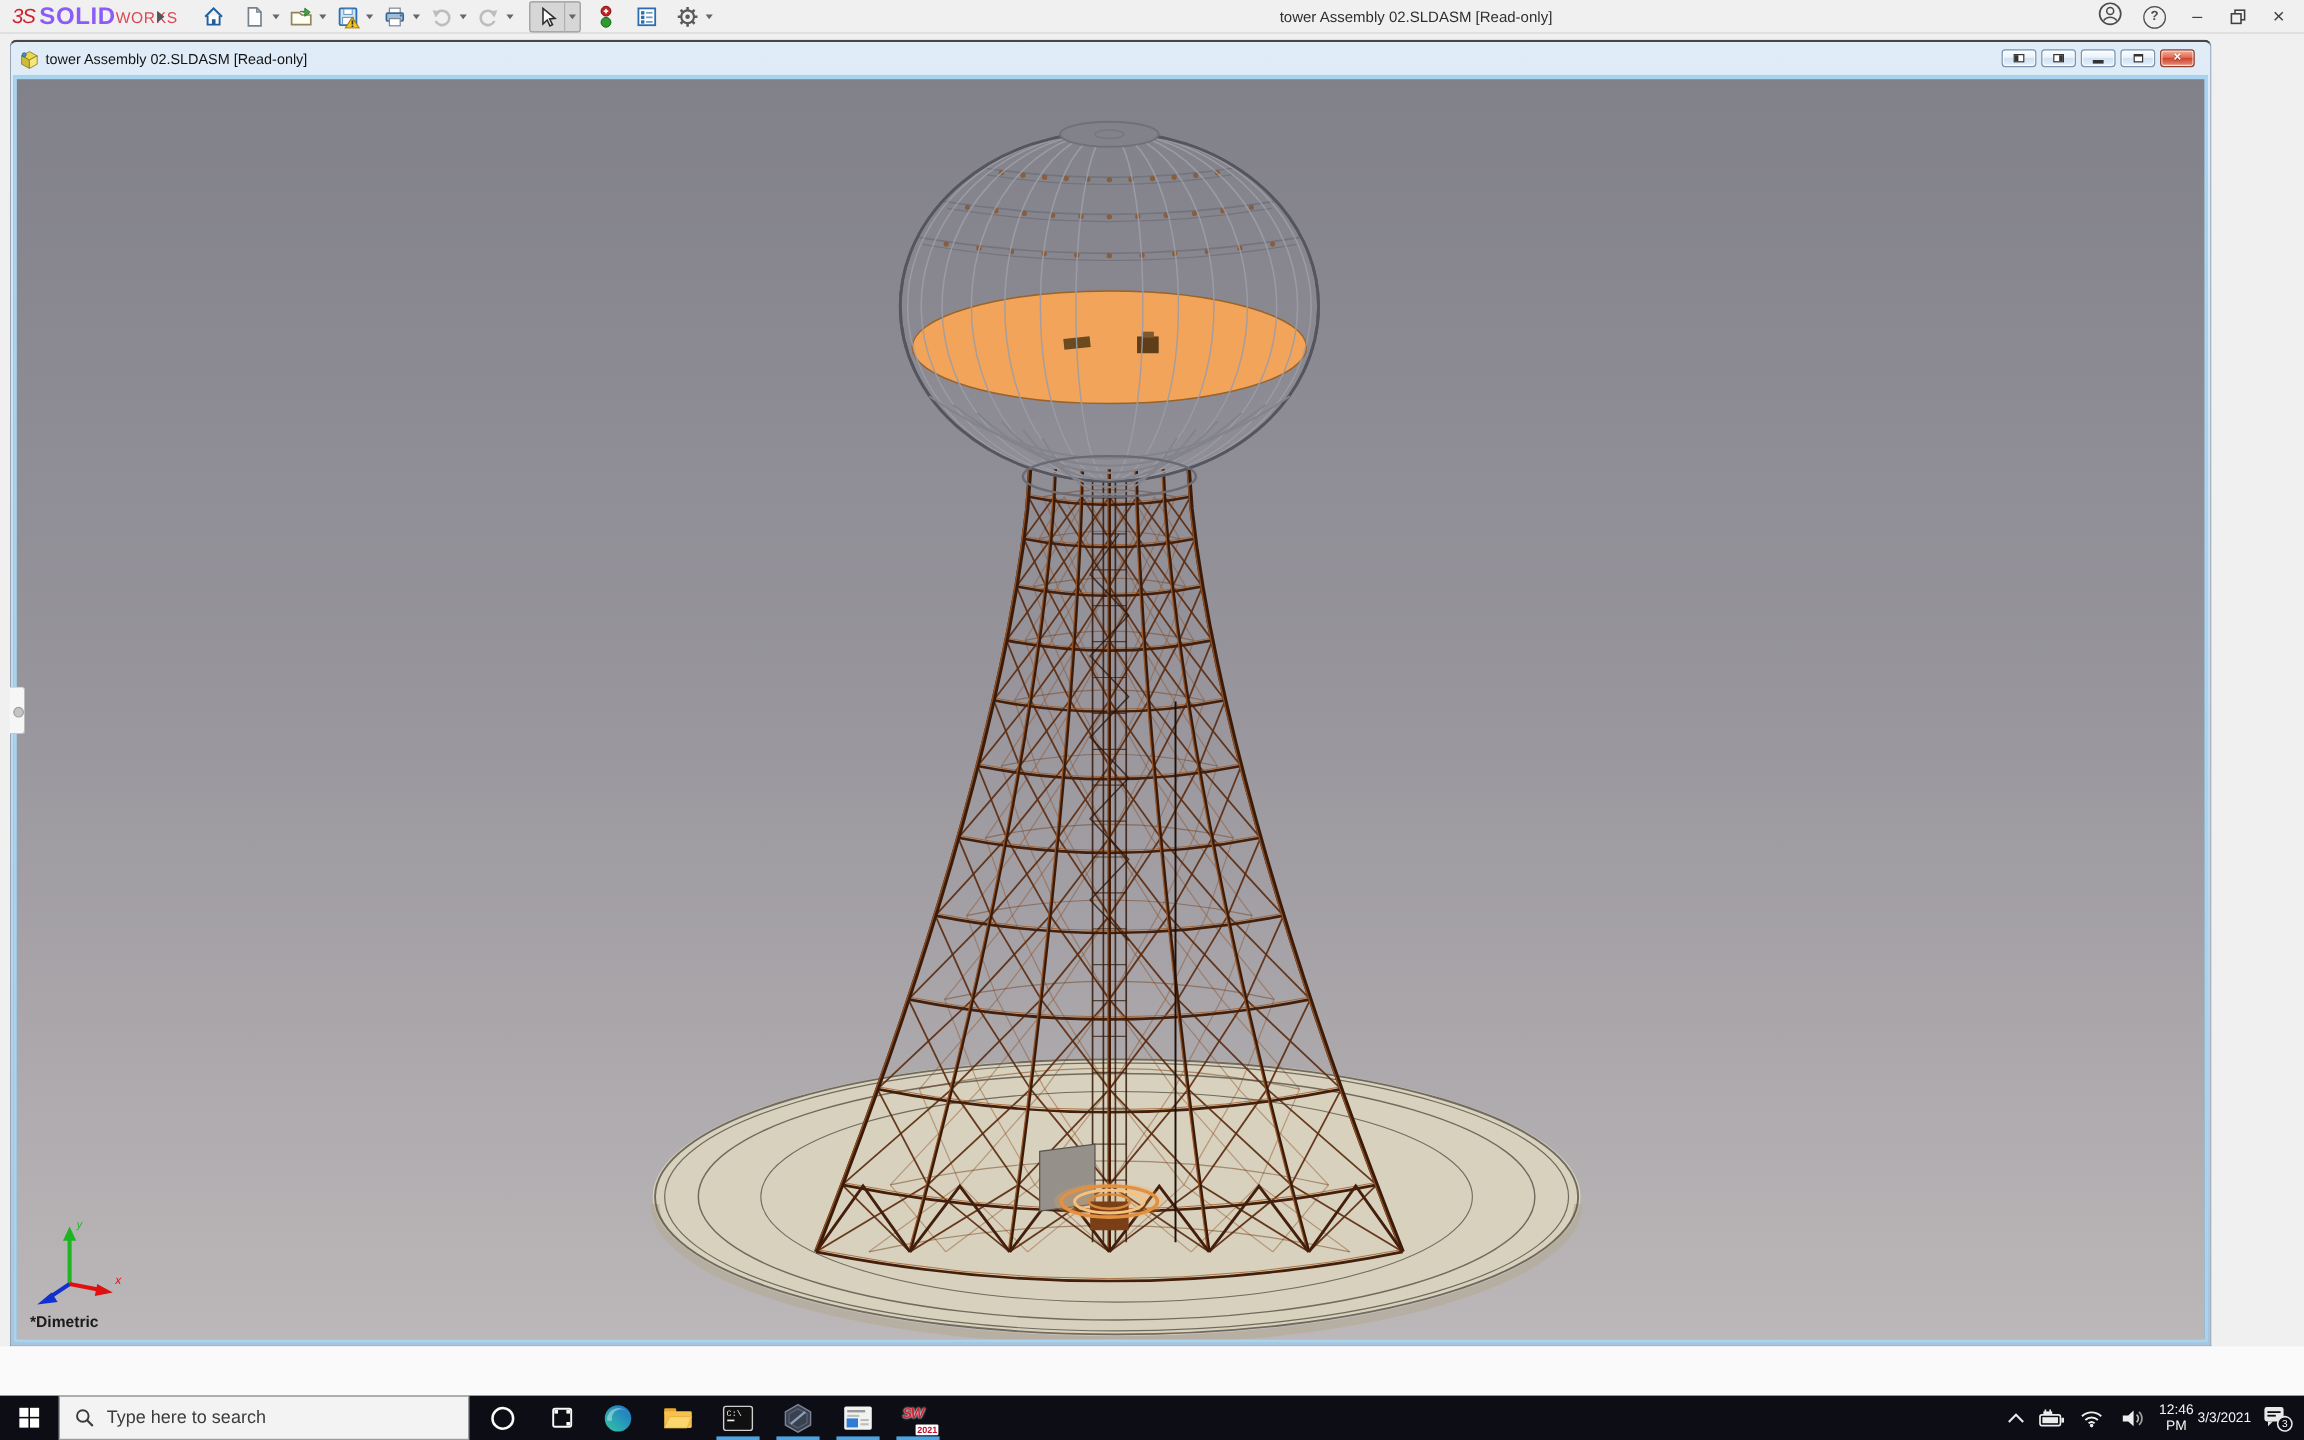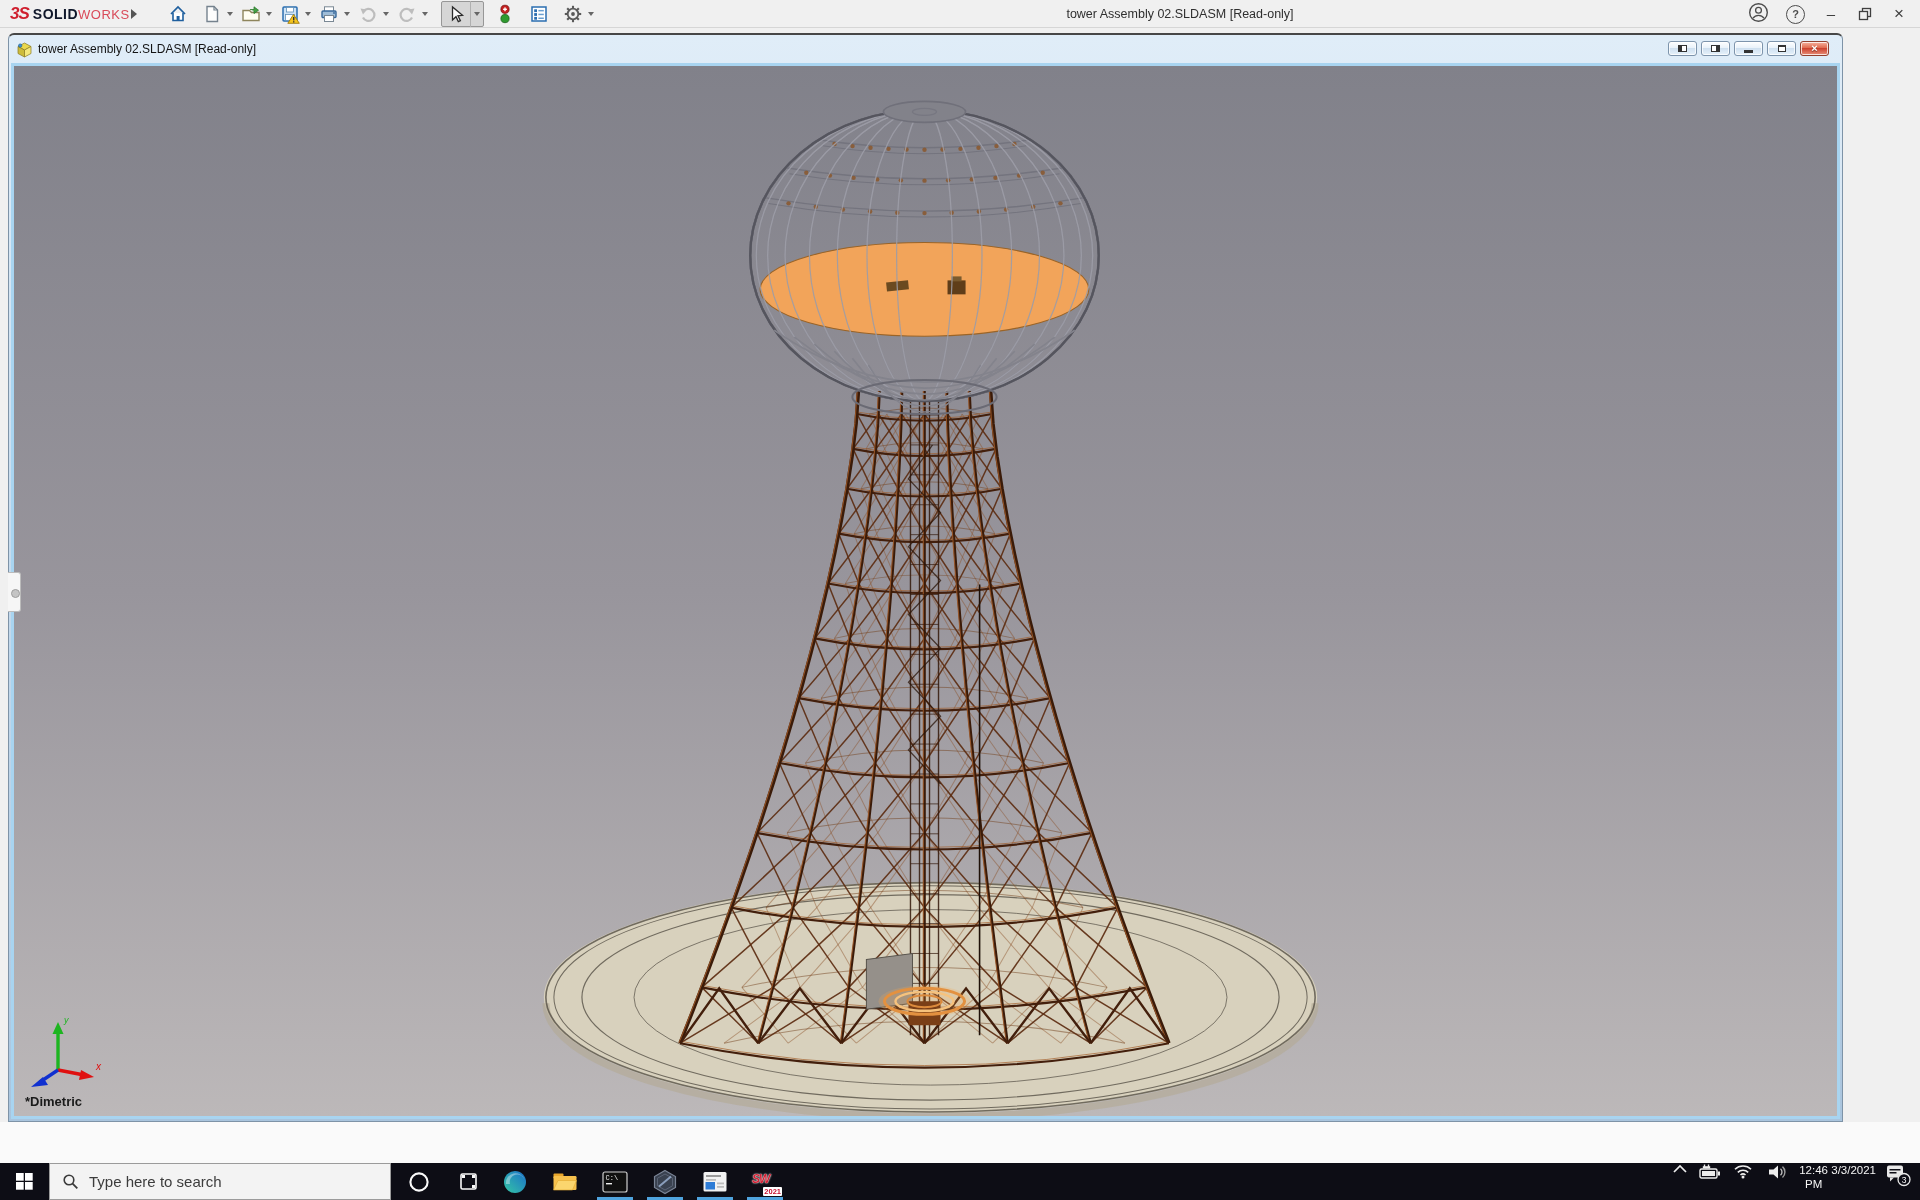--- a/index.html
+++ b/index.html
@@ -3,22 +3,22 @@
 <meta charset="utf-8">
 <style>
   * { margin:0; padding:0; box-sizing:border-box; }
   html,body { width:1920px; height:1200px; overflow:hidden; }
   body { font-family:"Liberation Sans", sans-serif; }
   .screen { position:relative; width:1920px; height:1200px; background:#f0f0f0; overflow:hidden; }
 
   
   .appbar { position:absolute; left:0; top:0; width:1920px; height:28px; background:#f0f0f0; border-bottom:1px solid #d6d6d6; }
   .brand { position:absolute; left:10px; top:0; height:28px; display:flex; align-items:center; }
-  .brand .mark { font-style:italic; font-weight:bold; font-size:17px; color:#cf1f2e; letter-spacing:-1px; margin-right:4px; }
-  .brand .solid { font-weight:bold; font-size:14px; color:#0f172a; letter-spacing:.5px; }
+  .brand .mark { font-style:italic; font-weight:normal; font-size:17px; color:#cf1f2e; letter-spacing:-1px; margin-right:4px; }
+  .brand .solid { font-weight:bold; font-size:20px; color:#8b5cf6; letter-spacing:.5px; }
   .brand .works { font-weight:normal; font-size:13px; color:#d94a59; letter-spacing:.5px; }
   .flyout-arrow { position:absolute; left:131px; top:9px; width:0; height:0; border-top:5px solid transparent; border-bottom:5px solid transparent; border-left:6px solid #555; }
   .toolbar { position:absolute; left:165px; top:2px; height:24px; display:flex; align-items:center; }
   .tool { width:26px; height:24px; display:flex; align-items:center; justify-content:center; border-radius:2px; }
   .tool.gap { margin-left:8px; }
   .dd { width:0; height:0; border-left:3.5px solid transparent; border-right:3.5px solid transparent; border-top:4px solid #666; margin:0 5px 0 2px; }
   .pressed-group { display:flex; align-items:center; margin-left:8px; border:1px solid #979797; border-radius:2px; background:#d6d6d6; height:26px; }
   .pressed-group .tool { width:28px; }
   .pressed-group .ddcell { width:13px; height:26px; border-left:1px solid #b0b0b0; display:flex; align-items:center; justify-content:center; }
   .pressed-group .ddcell .dd { margin:0; }
@@ -55,21 +55,21 @@
   .search-box input { border:none; outline:none; background:transparent; font-size:15px; color:#1f1f1f; font-family:"Liberation Sans", sans-serif; width:270px; }
   .search-box input::placeholder { color:#3c3c3c; opacity:1; }
   .tb-btn { position:absolute; top:0; width:44px; height:37px; display:flex; align-items:center; justify-content:center; }
   .app-slots { position:absolute; left:490px; top:0; height:37px; display:flex; }
   .slot { position:relative; width:50px; height:37px; display:flex; align-items:center; justify-content:center; }
   .slot.running::after { content:""; position:absolute; left:7px; right:7px; bottom:0; height:3px; background:#4fa3de; }
   .sw-chip { position:relative; width:26px; height:26px; }
   .sw-letters { font-weight:bold; font-style:italic; font-size:12px; color:#d41f33; text-shadow:0 0 2px #fff, 0 0 1px #fff; letter-spacing:-1px; }
   .sw-year { position:absolute; right:-4px; bottom:-1px; font-size:7.5px; font-weight:bold; color:#c8102e; background:#fff; padding:0 1px; border-radius:1px;margin-top:14px; }
   .tray { position:absolute; right:0; top:0; height:37px; display:flex; align-items:center; }
-  .tray-item { height:37px; display:flex; justify-content:center; }
+  .tray-item { height:37px; display:flex; align-items:center; justify-content:center; }
   .clock { width:80px; text-align:center; color:#f5f5f5; font-size:11.5px; line-height:14px; }
   .cmd-glass { position:relative; }
 </style>
 </head>
 <body>
 
 <div class="screen">
 
   <div class="appbar">
     <div class="brand">

